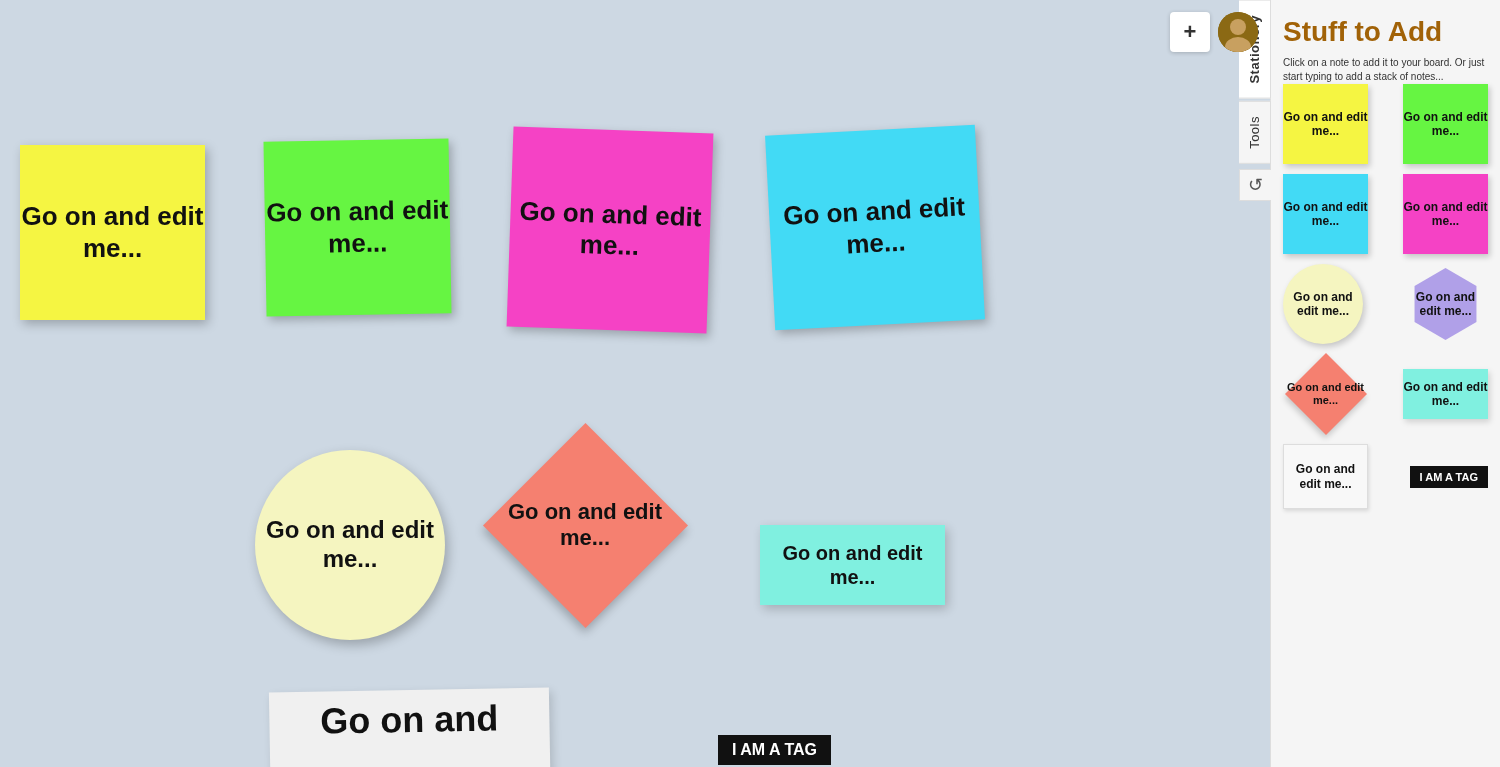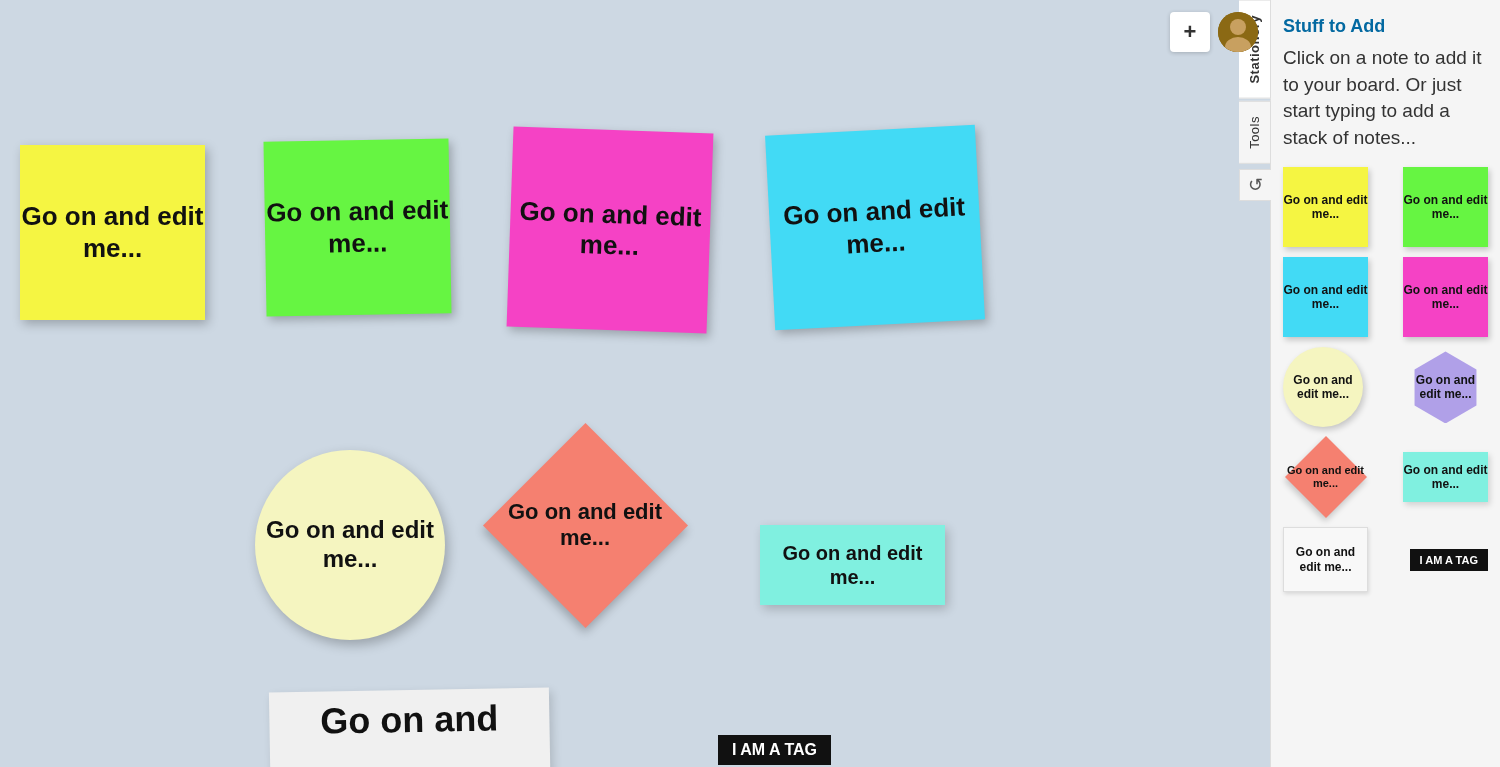--- a/index.html
+++ b/index.html
@@ -283,33 +283,32 @@
     }
 
     
     #sidebar-content {
       padding: 16px 12px 12px 12px;
       flex: 1;
       overflow-y: auto;
     }
 
     #sidebar-title {
-      font-size: 18px;
+      font-size: 28px;
       font-weight: bold;
       font-family: Arial, sans-serif;
-      color: #0369a1;
+      color: #a16207;
       margin-bottom: 8px;
     }
 
     #sidebar-desc {
-      font-size: 19px;
+      font-size: 10px;
       font-family: Arial, sans-serif;
       color: #333;
       line-height: 1.4;
-      margin-bottom: 16px;
     }
 
     .stat-item {
       display: flex;
       align-items: center;
       justify-content: center;
       cursor: pointer;
       position: relative;
     }
 

